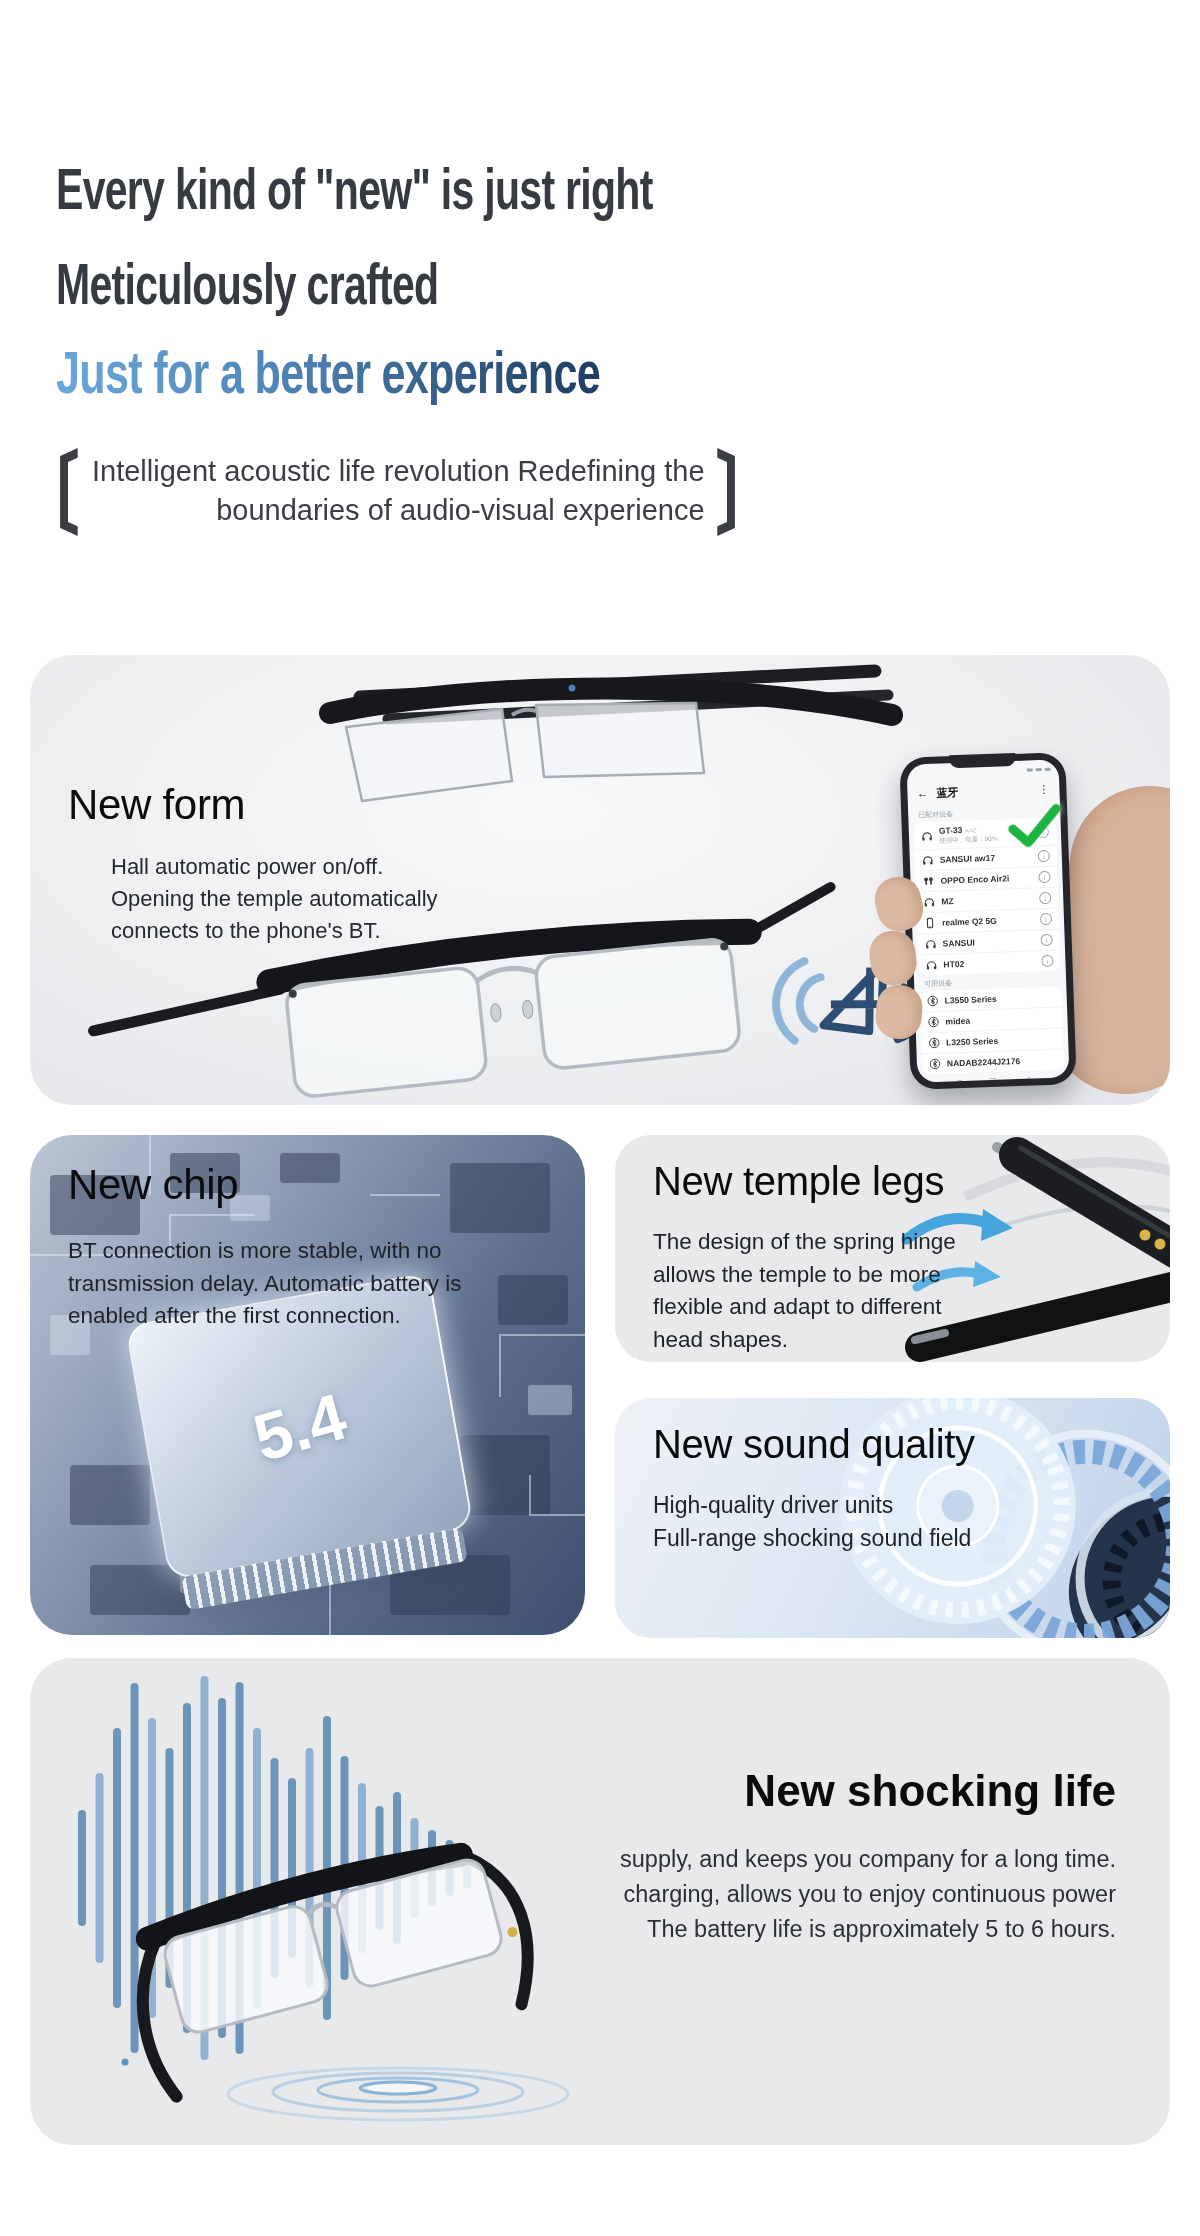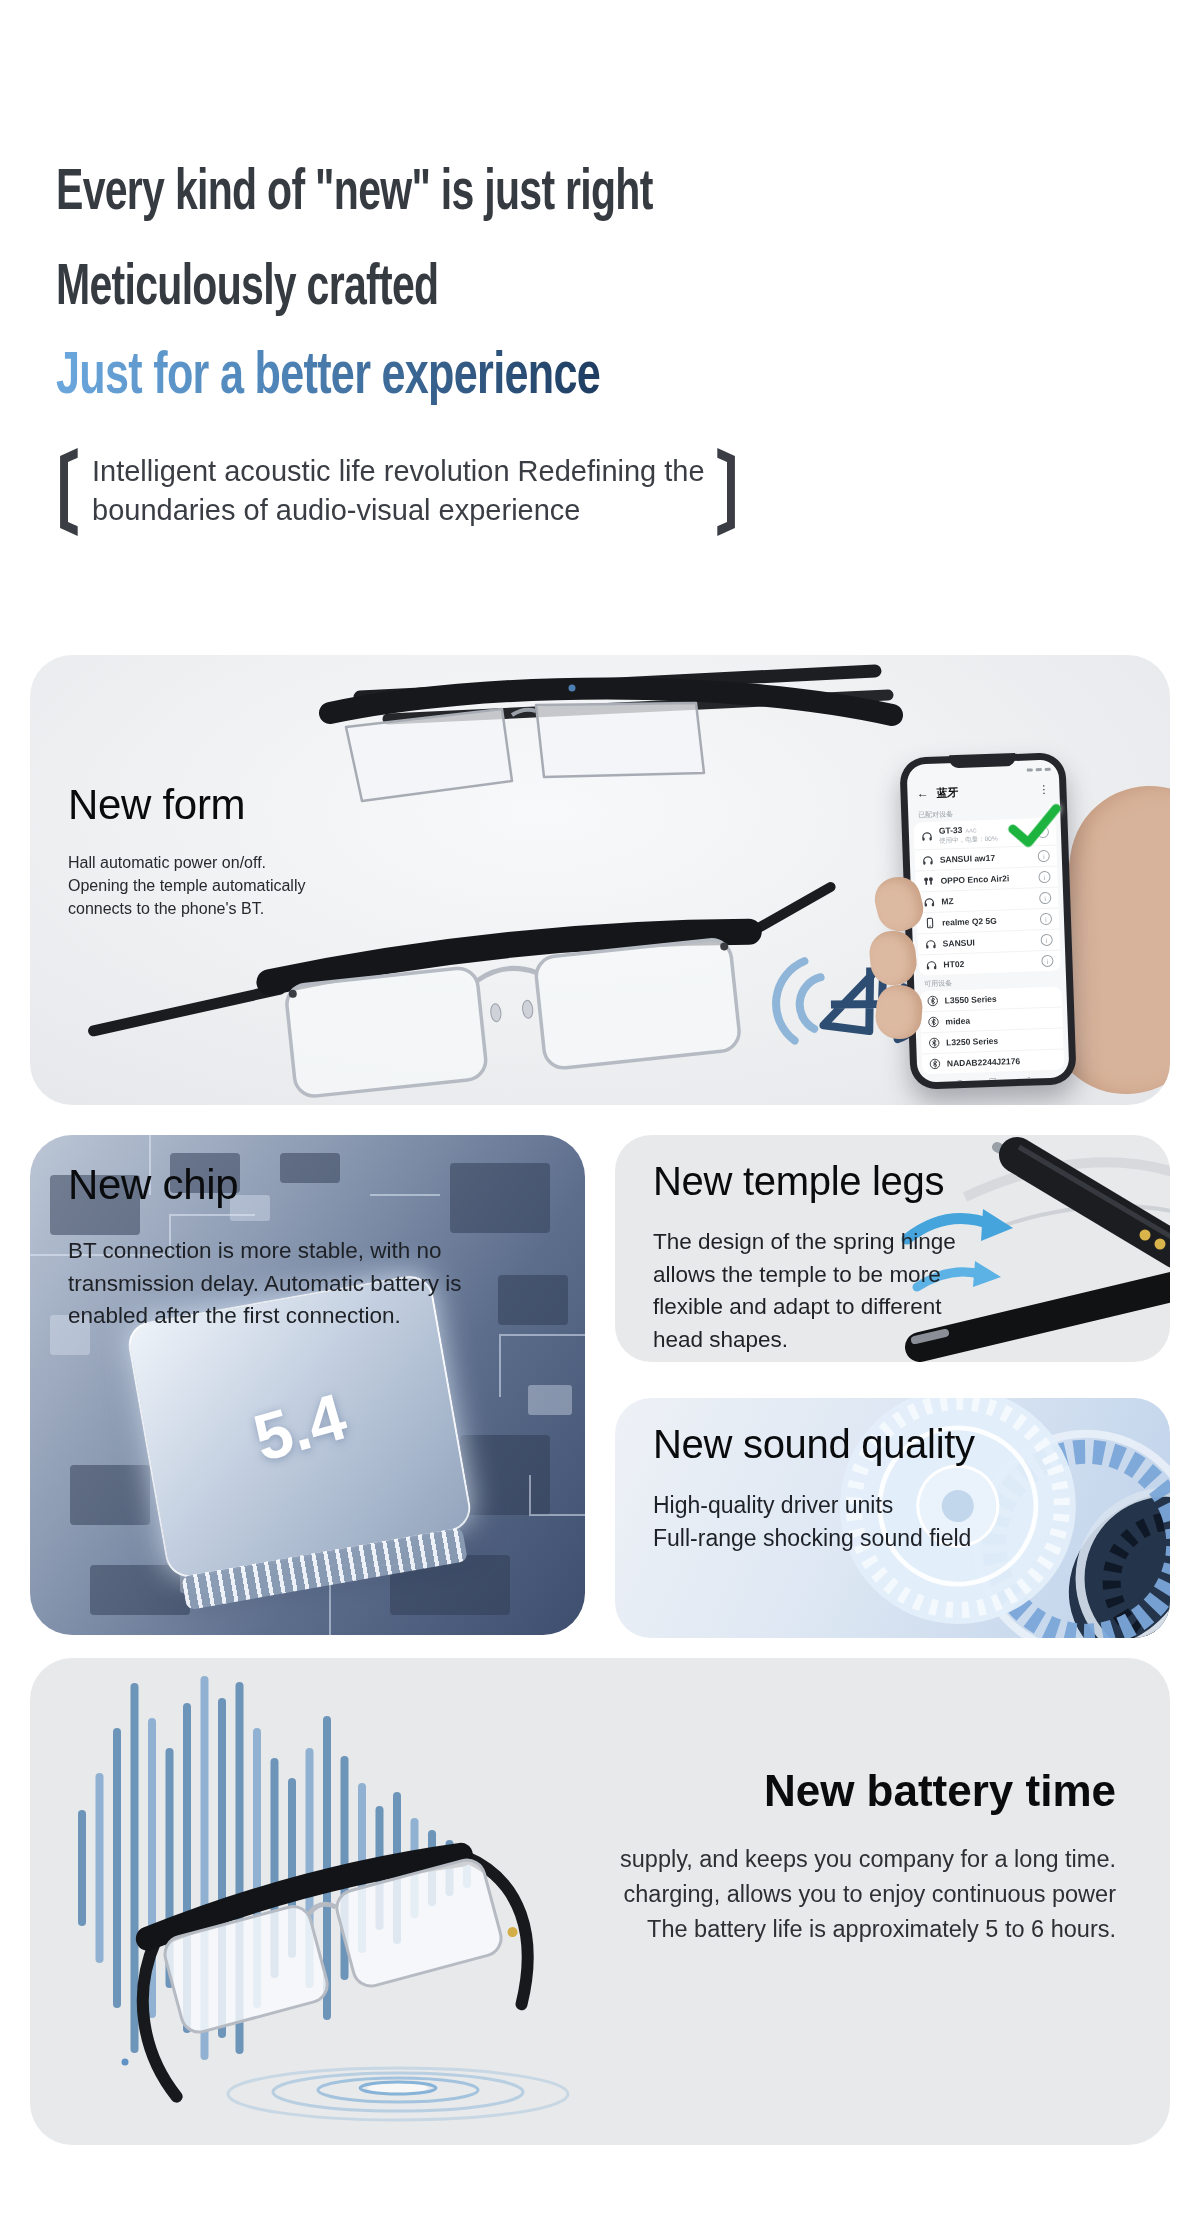--- a/index.html
+++ b/index.html
@@ -6,38 +6,38 @@
   #page{position:relative;width:1200px;height:2236px;margin:0 auto;background:#ffffff;
         font-family:"Liberation Sans","DejaVu Sans",sans-serif;overflow:hidden;}
 
   
   .h1{position:absolute;left:56px;top:142px;font-size:57px;font-weight:700;color:#363a41;
       line-height:95px;white-space:nowrap;transform:scaleX(.72);transform-origin:left top;letter-spacing:-1px;}
   .h2{position:absolute;left:56px;top:338px;font-size:60px;font-weight:700;white-space:nowrap;
       transform:scaleX(.72);transform-origin:left top;letter-spacing:-1px;
       background:linear-gradient(90deg,#6ba7dd 0%,#4f85b8 40%,#1e3c60 100%);
       -webkit-background-clip:text;background-clip:text;color:transparent;-webkit-text-fill-color:transparent;}
-  .tagline{position:absolute;left:56px;top:448px;display:flex;align-items:stretch;color:#3a3e44;}
+  .tagline{position:absolute;left:56px;top:448px;display:flex;align-items:stretch;color:#3a3e44;text-align:right;}
   .tagline .txt{font-size:29px;line-height:39px;padding-top:4px;}
   .bracket{width:24px;height:88px;flex:0 0 auto;}
   .bracket.l{margin-right:12px;} .bracket.r{margin-left:10px;}
 
   
   .card{position:absolute;border-radius:42px;overflow:hidden;background:#e8e9eb;}
   #card-form{left:30px;top:655px;width:1140px;height:450px;
       background:radial-gradient(ellipse at 45% 35%,#f8f9fa 0%,#eeeff1 55%,#e5e6e9 100%);}
   #card-chip{left:30px;top:1135px;width:555px;height:500px;
       background:linear-gradient(125deg,#bcc6d6 0%,#8a99b1 35%,#5d6e8d 65%,#3e4e6e 100%);}
   #card-temple{left:615px;top:1135px;width:555px;height:227px;border-radius:36px;}
   #card-sound{left:615px;top:1398px;width:555px;height:240px;border-radius:36px;
       background:linear-gradient(115deg,#eef1f6 0%,#dde7f3 45%,#bdd1ea 100%);}
   #card-battery{left:30px;top:1658px;width:1140px;height:487px;}
 
   .card-title{font-size:42px;font-weight:400;color:#0a0b0d;letter-spacing:-.3px;}
-  .card-body{font-size:16px;color:#26292e;line-height:1.45;}
+  .card-body{font-size:22px;color:#26292e;line-height:1.45;margin-left:43px;}
   .body-sm{font-size:22.5px;color:#1e2126;line-height:1.45;}
 
   #form-text{position:absolute;left:38px;top:126px;}
   #form-text .card-body{margin-top:22px;}
 
   #chip-text{position:absolute;left:38px;top:26px;}
   #chip-text .body-sm{margin-top:26px;}
 
   #temple-text{position:absolute;left:38px;top:24px;}
   #temple-text .body-sm{margin-top:22px;}
@@ -480,21 +480,21 @@
       <ellipse cx="368" cy="430" rx="30" ry="5" fill="rgba(255,255,255,.65)"></ellipse>
       <g stroke="#74a9d4" fill="none" stroke-width="3">
         <ellipse cx="368" cy="430" rx="38" ry="6" opacity=".85"></ellipse>
         <ellipse cx="368" cy="432" rx="80" ry="12" opacity=".6"></ellipse>
         <ellipse cx="368" cy="434" rx="125" ry="19" opacity=".42"></ellipse>
         <ellipse cx="368" cy="436" rx="170" ry="26" opacity=".28"></ellipse>
       </g>
       <circle cx="95" cy="404" r="3.5" fill="#5e93c4"></circle>
     </svg>
     <div id="battery-text">
-      <div id="battery-title">New battery time</div>
+      <div id="battery-title">New shocking life</div>
       <div class="bat-body">
         <div>supply, and keeps you company for a long time.</div>
         <div>charging, allows you to enjoy continuous power</div>
         <div>The battery life is approximately 5 to 6 hours.</div>
       </div>
     </div>
   </div>
 
 </div>
 

